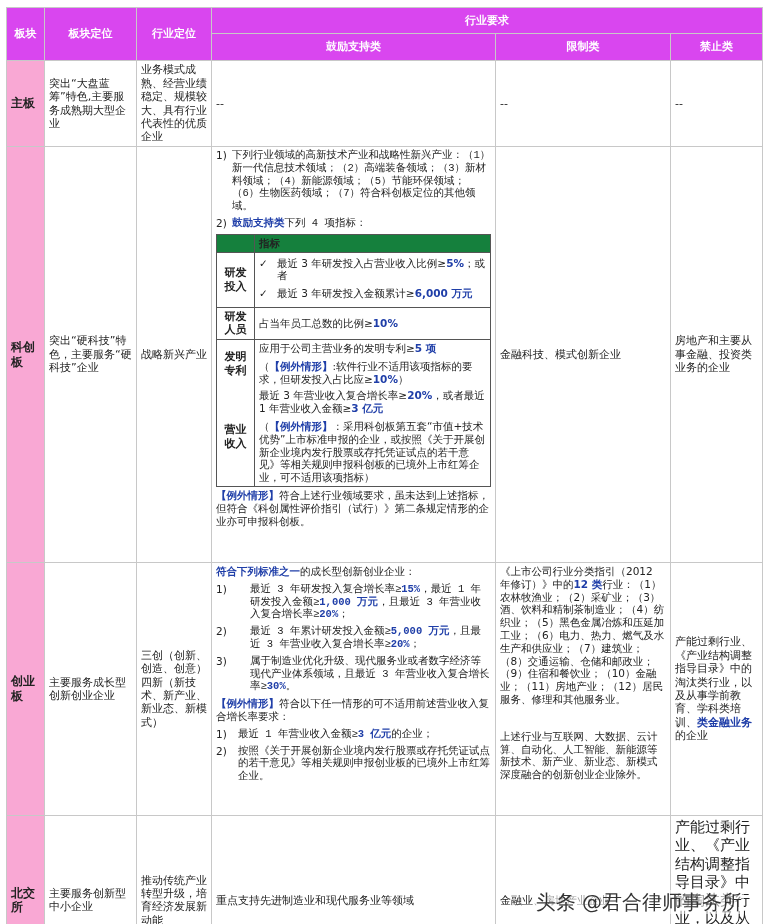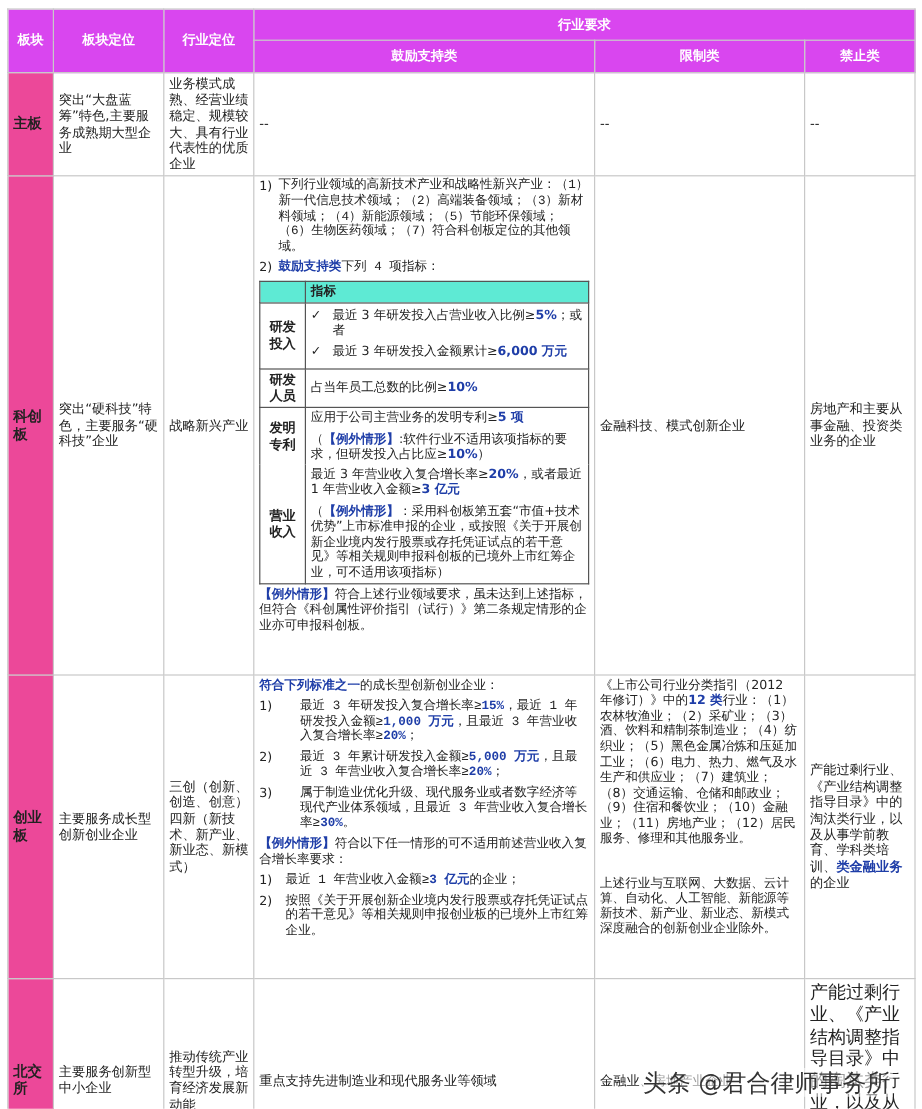--- a/index.html
+++ b/index.html
@@ -3,30 +3,30 @@
 <meta charset="utf-8">
 <style>
   * { box-sizing: border-box; margin: 0; padding: 0; }
   html, body { width: 768px; height: 924px; background: #ffffff; overflow: hidden; }
   body { font-family: "DejaVu Sans", "Liberation Sans", sans-serif; font-size: 11px; color: #222; line-height: 1.22; position: relative; }
   table.main { position: absolute; left: 6px; top: 7px; width: 756px; border-collapse: collapse; table-layout: fixed; }
   table.main td, table.main th { border: 1px solid #c8c8c8; vertical-align: middle; padding: 2px 4px; }
   th { background: #d946ef; color: #fff; font-weight: bold; font-size: 11px; text-align: center; }
   th.group { height: 26px; }
   th.sub { height: 27px; }
-  td.board { background: #ec4899; font-weight: bold; font-size: 12px; text-align: left; padding-left: 6px; }
+  td.board { background: #f9a8d4; font-weight: bold; font-size: 12px; text-align: left; padding-left: 6px; }
   td.pos, td.ind { font-size: 11px; }
   .blue { color: #1f3ea8; font-weight: bold; }
   .item { display: flex; margin-bottom: 4px; }
   .item .n { width: 34px; flex: none; }
   .item .t { flex: 1; font-family: Liberation Mono, monospace; }
   .para { margin-bottom: 5px; }
   .sub-table { width: 100%; border-collapse: collapse; margin: 4px 0 2px 0; table-layout: fixed; }
   .sub-table td { border: 1px solid #555 !important; padding: 2px 4px; font-size: 10.5px; }
-  .sub-table .hd { background: #5eead4; font-weight: bold; margin-top: 12px; }
+  .sub-table .hd { background: #15803d; font-weight: bold; margin-top: 12px; }
   .sub-table .lbl { font-weight: bold; text-align: center; width: 38px; font-size: 11px; }
   .chk { display: flex; margin: 2px 0 5px 0; }
   .chk .m { width: 18px; flex: none; }
   .watermark { position: absolute; right: 24px; bottom: 10px; font-size: 20px; color: #333; background: rgba(255,255,255,0.55); padding: 0 2px; }
 </style>
 </head>
 <body>
 
 <table class="main">
   <colgroup>

